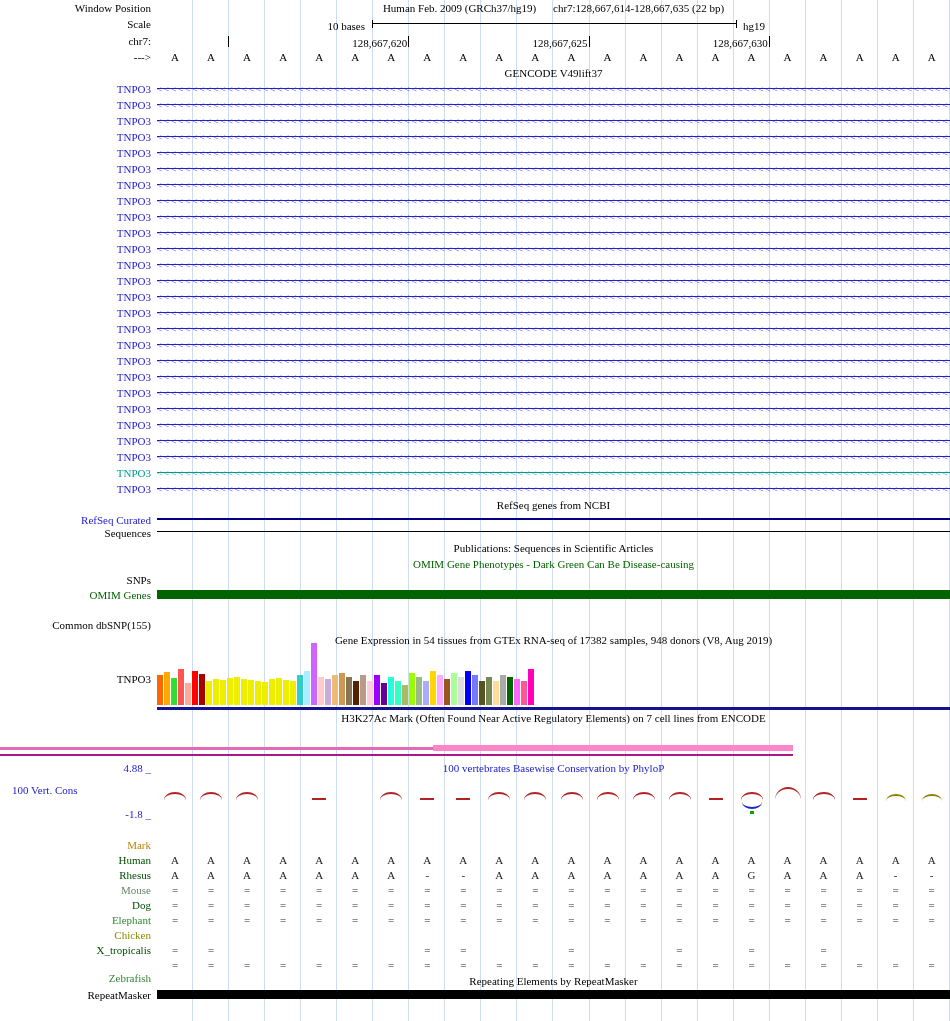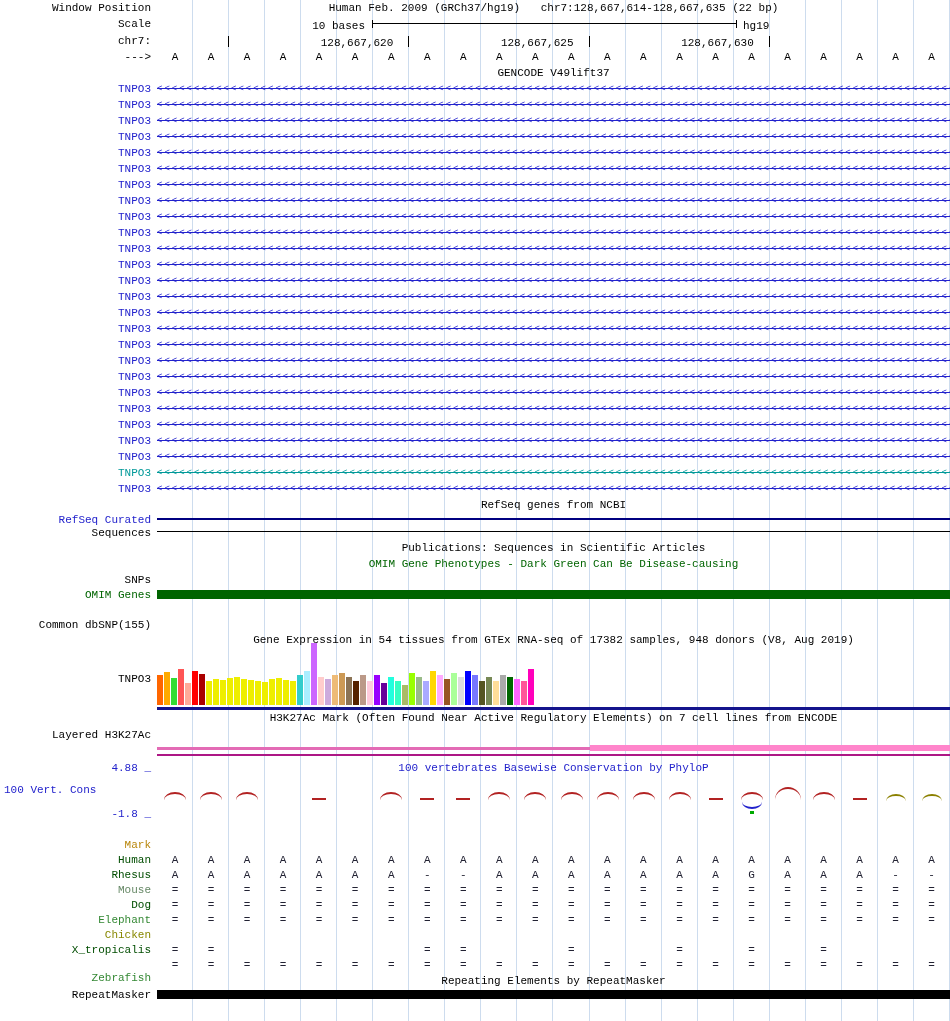--- a/index.html
+++ b/index.html
@@ -1,19 +1,19 @@
 <!DOCTYPE html>
 <html><head>
 <meta charset="utf-8">
 <style>
   * { box-sizing: border-box; margin: 0; padding: 0; }
   body { background: #fff; }
   #browser {
     position: relative; width: 950px; height: 1021px;
-    font-family: Liberation Mono, monospace; font-size: 11px; color: #000;
+    font-family: Liberation Serif, serif; font-size: 11px; color: #000;
     background: #fff; overflow: hidden;
   }
   #grid {
     position: absolute; left: 157px; top: 0; width: 793px; height: 100%; z-index: 0;
     background: repeating-linear-gradient(to right,
       transparent 0px, transparent 35.045px, #cddcee 35.045px, #cddcee 36.045px);
   }
   .rows { position: relative; z-index: 1; }
   .trow { display: flex; position: relative; }
   .gutter {
@@ -35,21 +35,21 @@
   .h17 { height: 17px; line-height: 17px; }
   .h15 { height: 15px; line-height: 15px; }
   .scale-text { position: absolute; left: 150px; width: 58px; text-align: right; top: 2px; }
   .scale-bar {
     position: absolute; left: 215px; top: 4px; width: 365px; height: 8px;
     border-left: 1px solid #000; border-right: 1px solid #000;
     background: linear-gradient(to bottom, transparent 3px, #000 3px, #000 4px, transparent 4px);
   }
   .scale-asm { position: absolute; left: 586px; top: 2px; }
   .ruler-tick { position: absolute; top: 3px; width: 1px; height: 11px; background: #000; }
-  .ruler-label { position: absolute; top: 2px; transform: translateX(-100%); padding-right: 14px; }
+  .ruler-label { position: absolute; top: 2px; transform: translateX(-100%); padding-right: 0; }
 
   
   .gene-row { height: 16px; line-height: 16px; }
   .arrow-line {
     position: absolute; left: 0; right: 0; top: 3px; height: 10px; overflow: hidden;
     white-space: nowrap; font-size: 9px; line-height: 10px; letter-spacing: 2px;
     background: linear-gradient(to bottom, transparent 4px, currentColor 4px, currentColor 5px, transparent 5px);
     cursor: pointer;
   }
 
@@ -64,21 +64,21 @@
   
   .h3k-row { height: 34px; }
   .h3k-row .gutter { line-height: 18px; }
 
   
   .phylop-row { height: 46px; }
   .ph-arc { position: absolute; border-top: 2px solid #b22222; border-radius: 50% 50% 0 0 / 100% 100% 0 0; }
   .ph-dash { position: absolute; border-top: 2px solid #b22222; }
   .ph-arc-down { position: absolute; border-bottom: 2px solid #2222cc; border-radius: 0 0 50% 50% / 0 0 100% 100%; }
   .ph-dot { position: absolute; width: 4px; height: 3px; }
-  .ph-cons { position: absolute; left: 4px; top: 8px; text-align: right; }
+  .ph-cons { position: absolute; left: 12px; top: 8px; text-align: right; }
   .ph-min { position: absolute; right: 6px; bottom: 2px; }
 
   
   .align-row { height: 15px; line-height: 15px; }
   .acell { color: #223; }
 
   .spacer20 { height: 20px; }
 </style>
 </head>
 <body>
@@ -433,21 +433,20 @@
       </div>
     </div>
 
     <div class="trow title-row">
       <div class="gutter"></div>
       <div class="content center">
         <span class="track-title">H3K27Ac Mark (Often Found Near Active Regulatory Elements) on 7 cell lines from ENCODE</span>
       </div>
     </div>
     <div class="trow h3k-row">
-      <div class="gutter">Layered H3K27Ac</div>
       <div class="content">
         <div class="hline" style="top:21px;height:3px;background:#e36bb5"></div>
         <div style="position:absolute;left:433px;right:0;top:19px;height:6px;background:#ff85cb"></div>
         <div class="hline" style="top:28px;height:2px;background:#ad1785"></div>
       </div>
     </div>
 
     <div class="trow title-row">
       <div class="gutter blue">4.88 _</div>
       <div class="content center">

